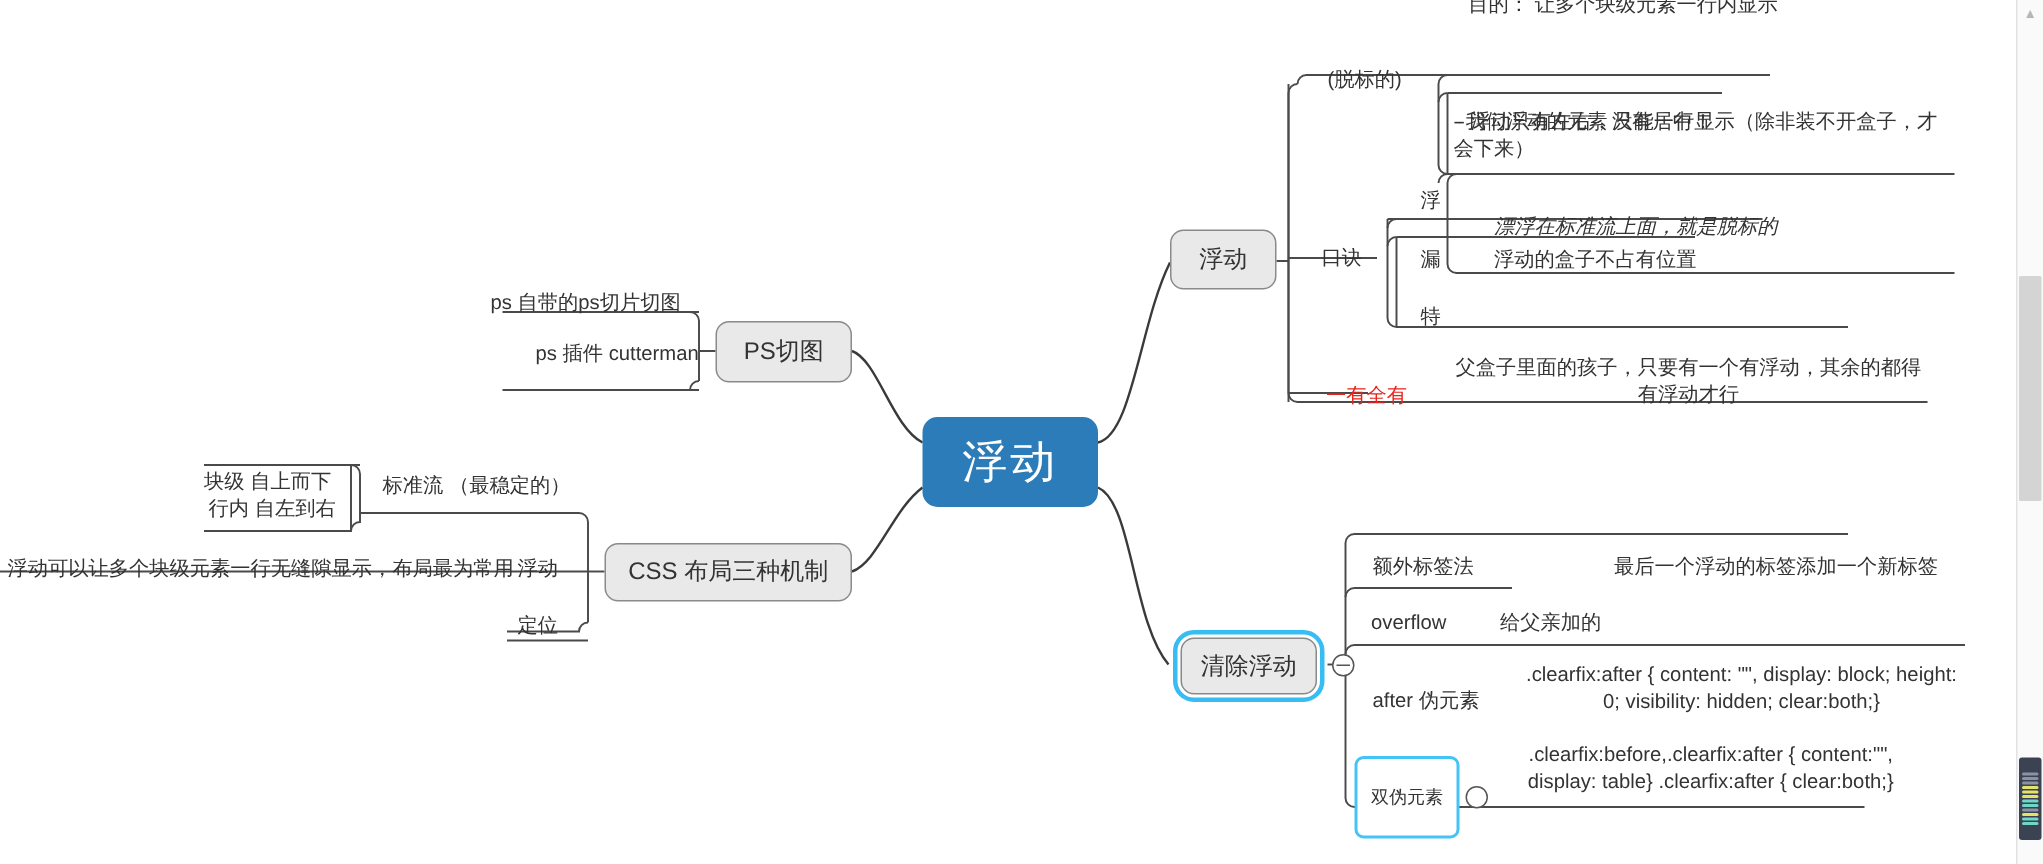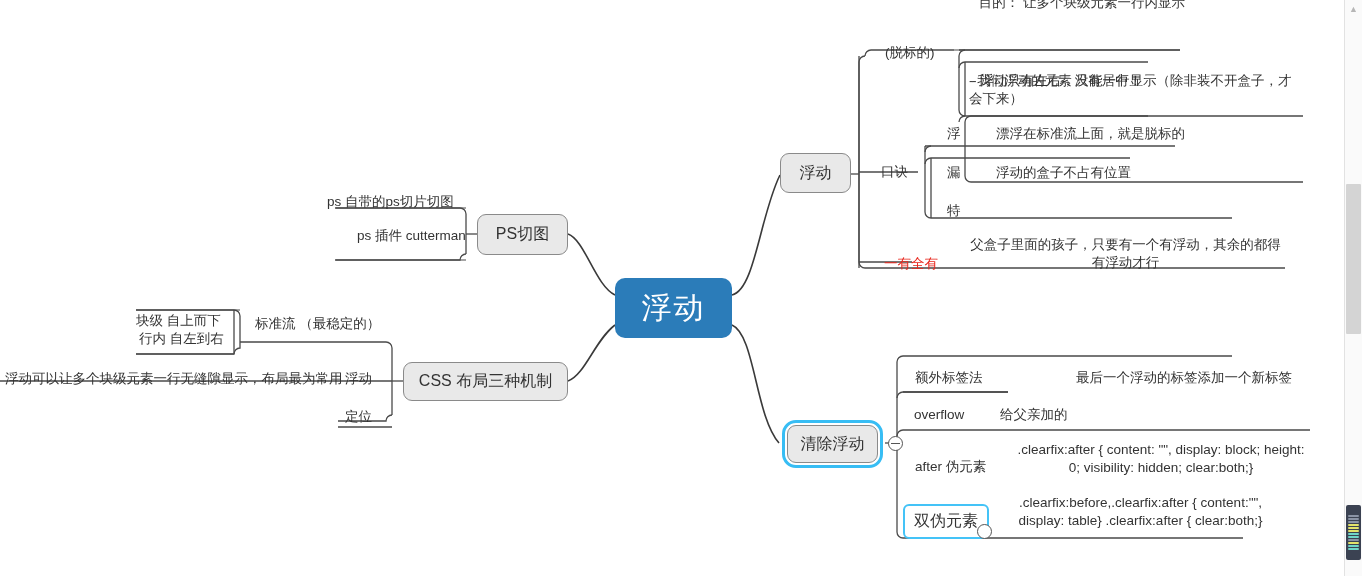--- a/index.html
+++ b/index.html
@@ -28,21 +28,21 @@
   .lbl{
     position:absolute;font-size:13.5px;color:#333;line-height:1.35;
     white-space:nowrap;
   }
   .lbl.wrap{white-space:normal;text-align:center;}
   .lbl.red{color:#e8251b;}
 
   
   .chip{
     position:absolute;border:2px solid #44c3f7;border-radius:6px;
-    padding:5px 9px;font-size:16px;color:#333;background:#fff;white-space:nowrap;
+    padding:17px 9px;font-size:12px;color:#333;background:#fff;white-space:nowrap;
   }
 
   
   .handle{
     position:absolute;width:15px;height:15px;border-radius:50%;
     border:1.3px solid #555;background:#fff;box-sizing:border-box;
   }
   .handle::before{
     content:"";position:absolute;left:2px;top:6px;width:9px;height:1.3px;background:#555;
   }
@@ -193,21 +193,21 @@
 
   <div class="lbl wrap" style="left:976px;top:-6px;width:212px;">目的： 让多个块级元素一行内显示</div>
 
   <div class="lbl wrap" style="left:972px;top:33px;width:330px;text-align:left;margin-top:39px;">- 浮动只有左右，没有居中！</div>
 
   <div class="lbl wrap" style="left:969px;top:72px;width:334px;text-align:left;">- 我们浮动的元素 只能一行显示（除非装不开盒子，才会下来）</div>
 
   <div class="lbl" style="left:881px;top:163px;">口诀</div>
 
   <div class="lbl" style="left:947px;top:125px;">浮</div>
-  <div class="lbl" style="left:996px;top:125px;">漂浮在标准流上面，就是脱标的</div>
+  <div class="lbl" style="left:996px;top:142px;font-style:italic;">漂浮在标准流上面，就是脱标的</div>
 
   <div class="lbl" style="left:947px;top:164px;">漏</div>
   <div class="lbl" style="left:996px;top:164px;">浮动的盒子不占有位置</div>
 
   <div class="lbl" style="left:947px;top:202px;">特</div>
 
   <div class="lbl red" style="left:884px;top:255px;">一有全有</div>
   <div class="lbl wrap" style="left:968px;top:236px;width:315px;">父盒子里面的孩子，只要有一个有浮动，其余的都得有浮动才行</div>
 
 

